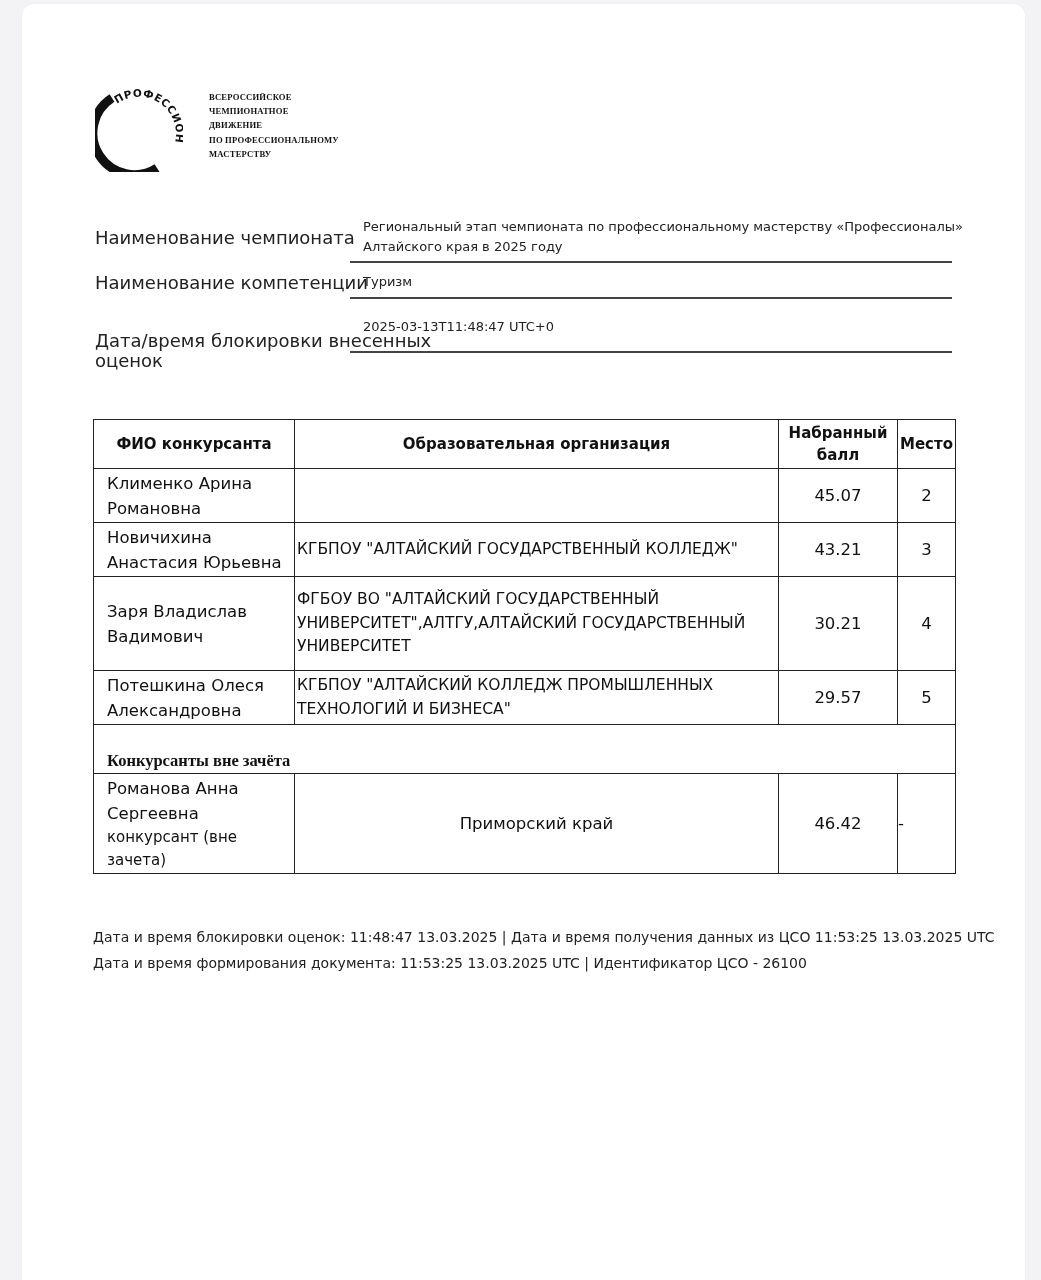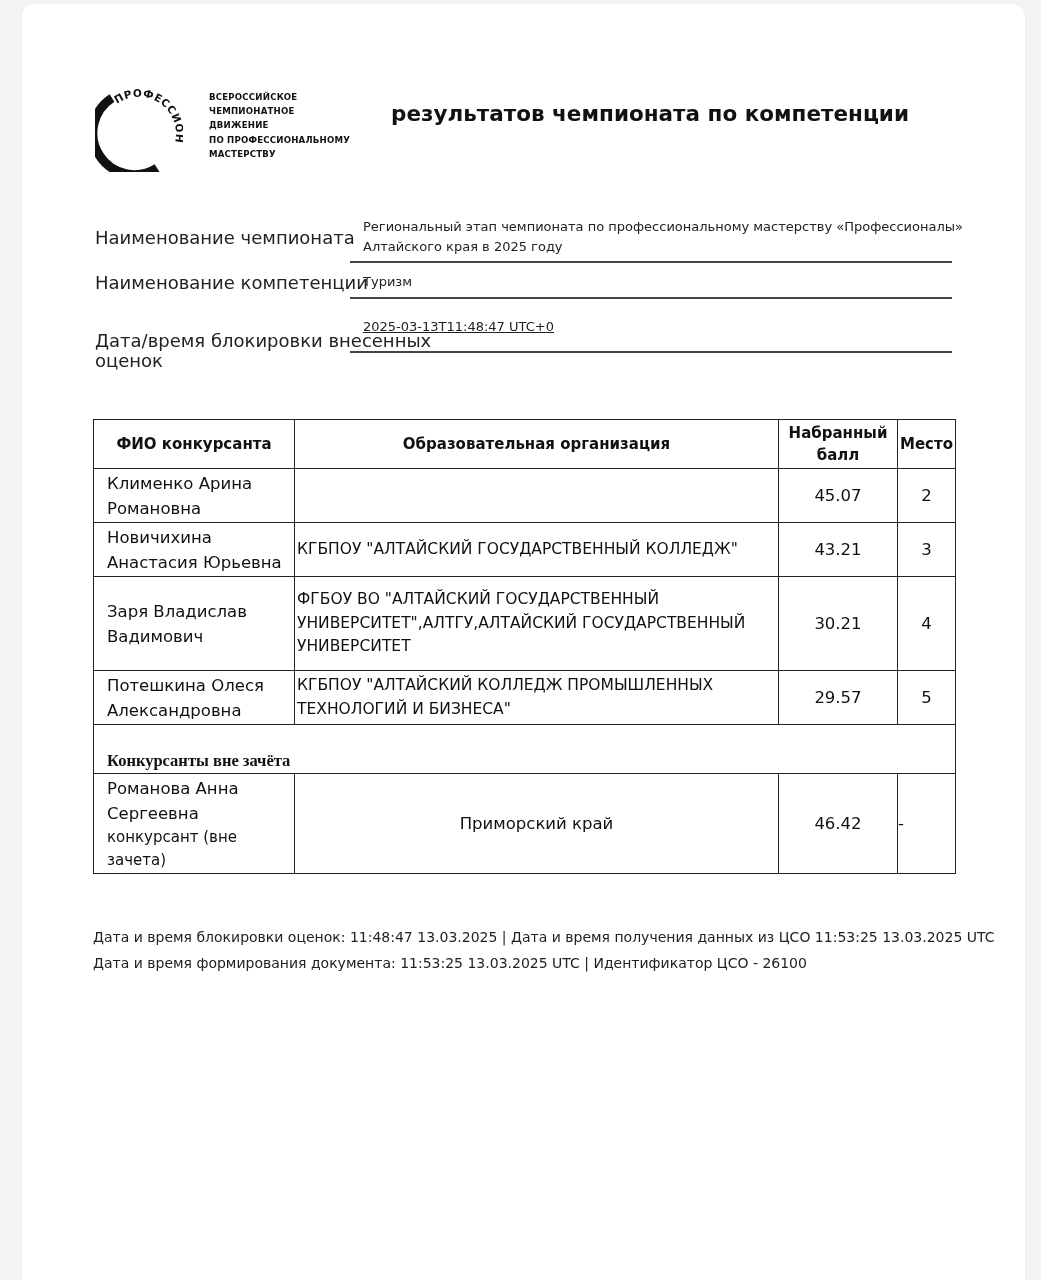--- a/index.html
+++ b/index.html
@@ -12,21 +12,21 @@
   }
   .page {
     position: absolute; left: 22px; top: 4px; width: 1003px; height: 1290px;
     background: #fff; border-radius: 12px;
     box-shadow: 0 0 2px rgba(0,0,0,0.06);
   }
   
   .logo { position: absolute; left: 95px; top: 80px; width: 88px; height: 92px; }
   .logo-text {
     position: absolute; left: 209px; top: 90px;
-    font-size: 8.6px; font-weight: bold; line-height: 14.2px; letter-spacing: 0.2px;
+    font-size: 8.6px; font-weight: bold; line-height: 14.2px; letter-spacing: 0.2px; font-family: Liberation Serif, serif;
   }
   .title {
     position: absolute; left: 391px; top: 96px;
     font-size: 21.5px; font-weight: bold; line-height: 35px;
   }
   
   .info-label { position: absolute; left: 95px; font-size: 18px; line-height: 20px; color: #222; }
   .info-value { position: absolute; left: 363px; font-size: 13px; line-height: 20px; color: #222; }
   .info-line { position: absolute; left: 350px; width: 602px; height: 0; border-top: 2px solid #444; }
   
@@ -67,39 +67,38 @@
 </svg>
 <div class="logo-text">
   <div>ВСЕРОССИЙСКОЕ</div>
   <div>ЧЕМПИОНАТНОЕ</div>
   <div>ДВИЖЕНИЕ</div>
   <div>ПО ПРОФЕССИОНАЛЬНОМУ</div>
   <div>МАСТЕРСТВУ</div>
 </div>
 
 <div class="title">
-  <div>результатов чемпионата по компетенции</div>
 </div>
 
 <div class="info-label" style="top:228px;">Наименование чемпионата</div>
 <div class="info-value" style="top:217px;">
   <div>Региональный этап чемпионата по профессиональному мастерству «Профессионалы»</div>
   <div>Алтайского края в 2025 году</div>
 </div>
 <div class="info-line" style="top:261px;"></div>
 
 <div class="info-label" style="top:273px;">Наименование компетенции</div>
 <div class="info-value" style="top:272px;">Туризм</div>
 <div class="info-line" style="top:297px;"></div>
 
 <div class="info-label" style="top:308px;margin-top:23px;">
   <div>Дата/время блокировки внесенных</div>
   <div>оценок</div>
 </div>
-<div class="info-value" style="top:317px;text-decoration:underline;">2025-03-13T11:48:47 UTC+0</div>
+<div class="info-value" style="top:317px;">2025-03-13T11:48:47 UTC+0</div>
 <div class="info-line" style="top:351px;"></div>
 
 <table class="results">
   <colgroup>
     <col style="width:201px">
       <col style="width:484px">
       <col style="width:119px">
       <col style="width:58px">
   </colgroup>
   <thead>

